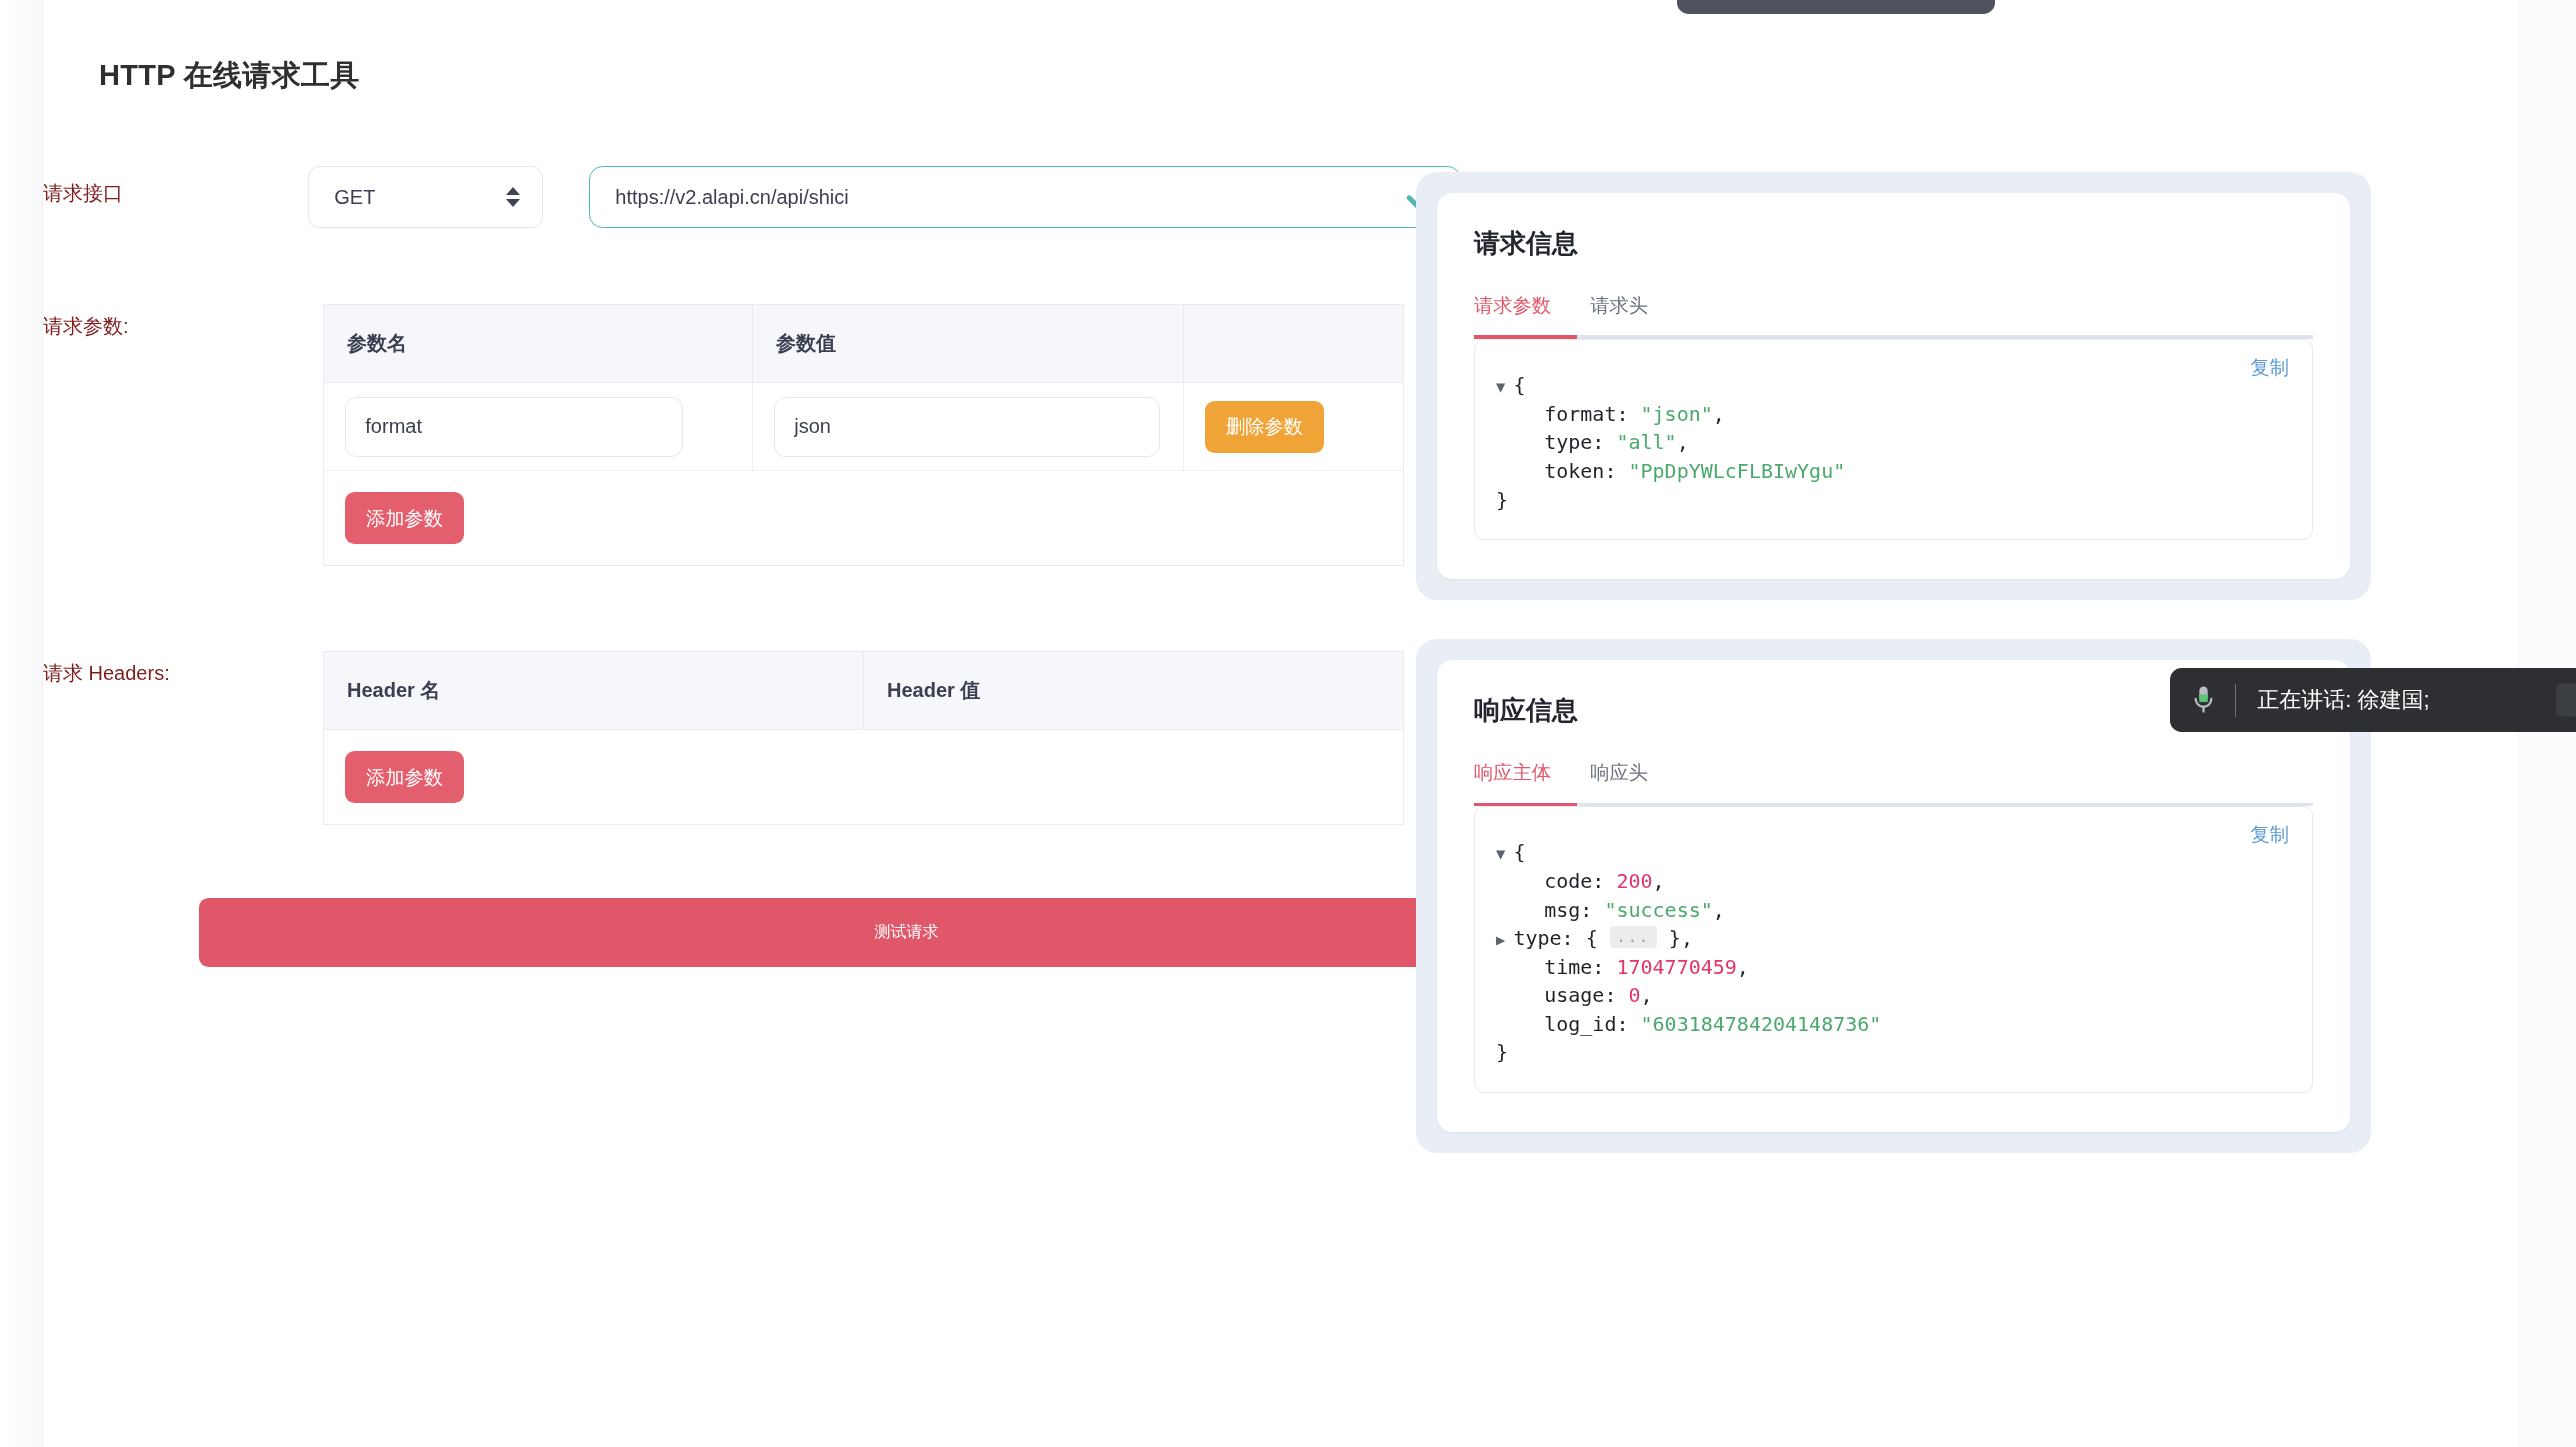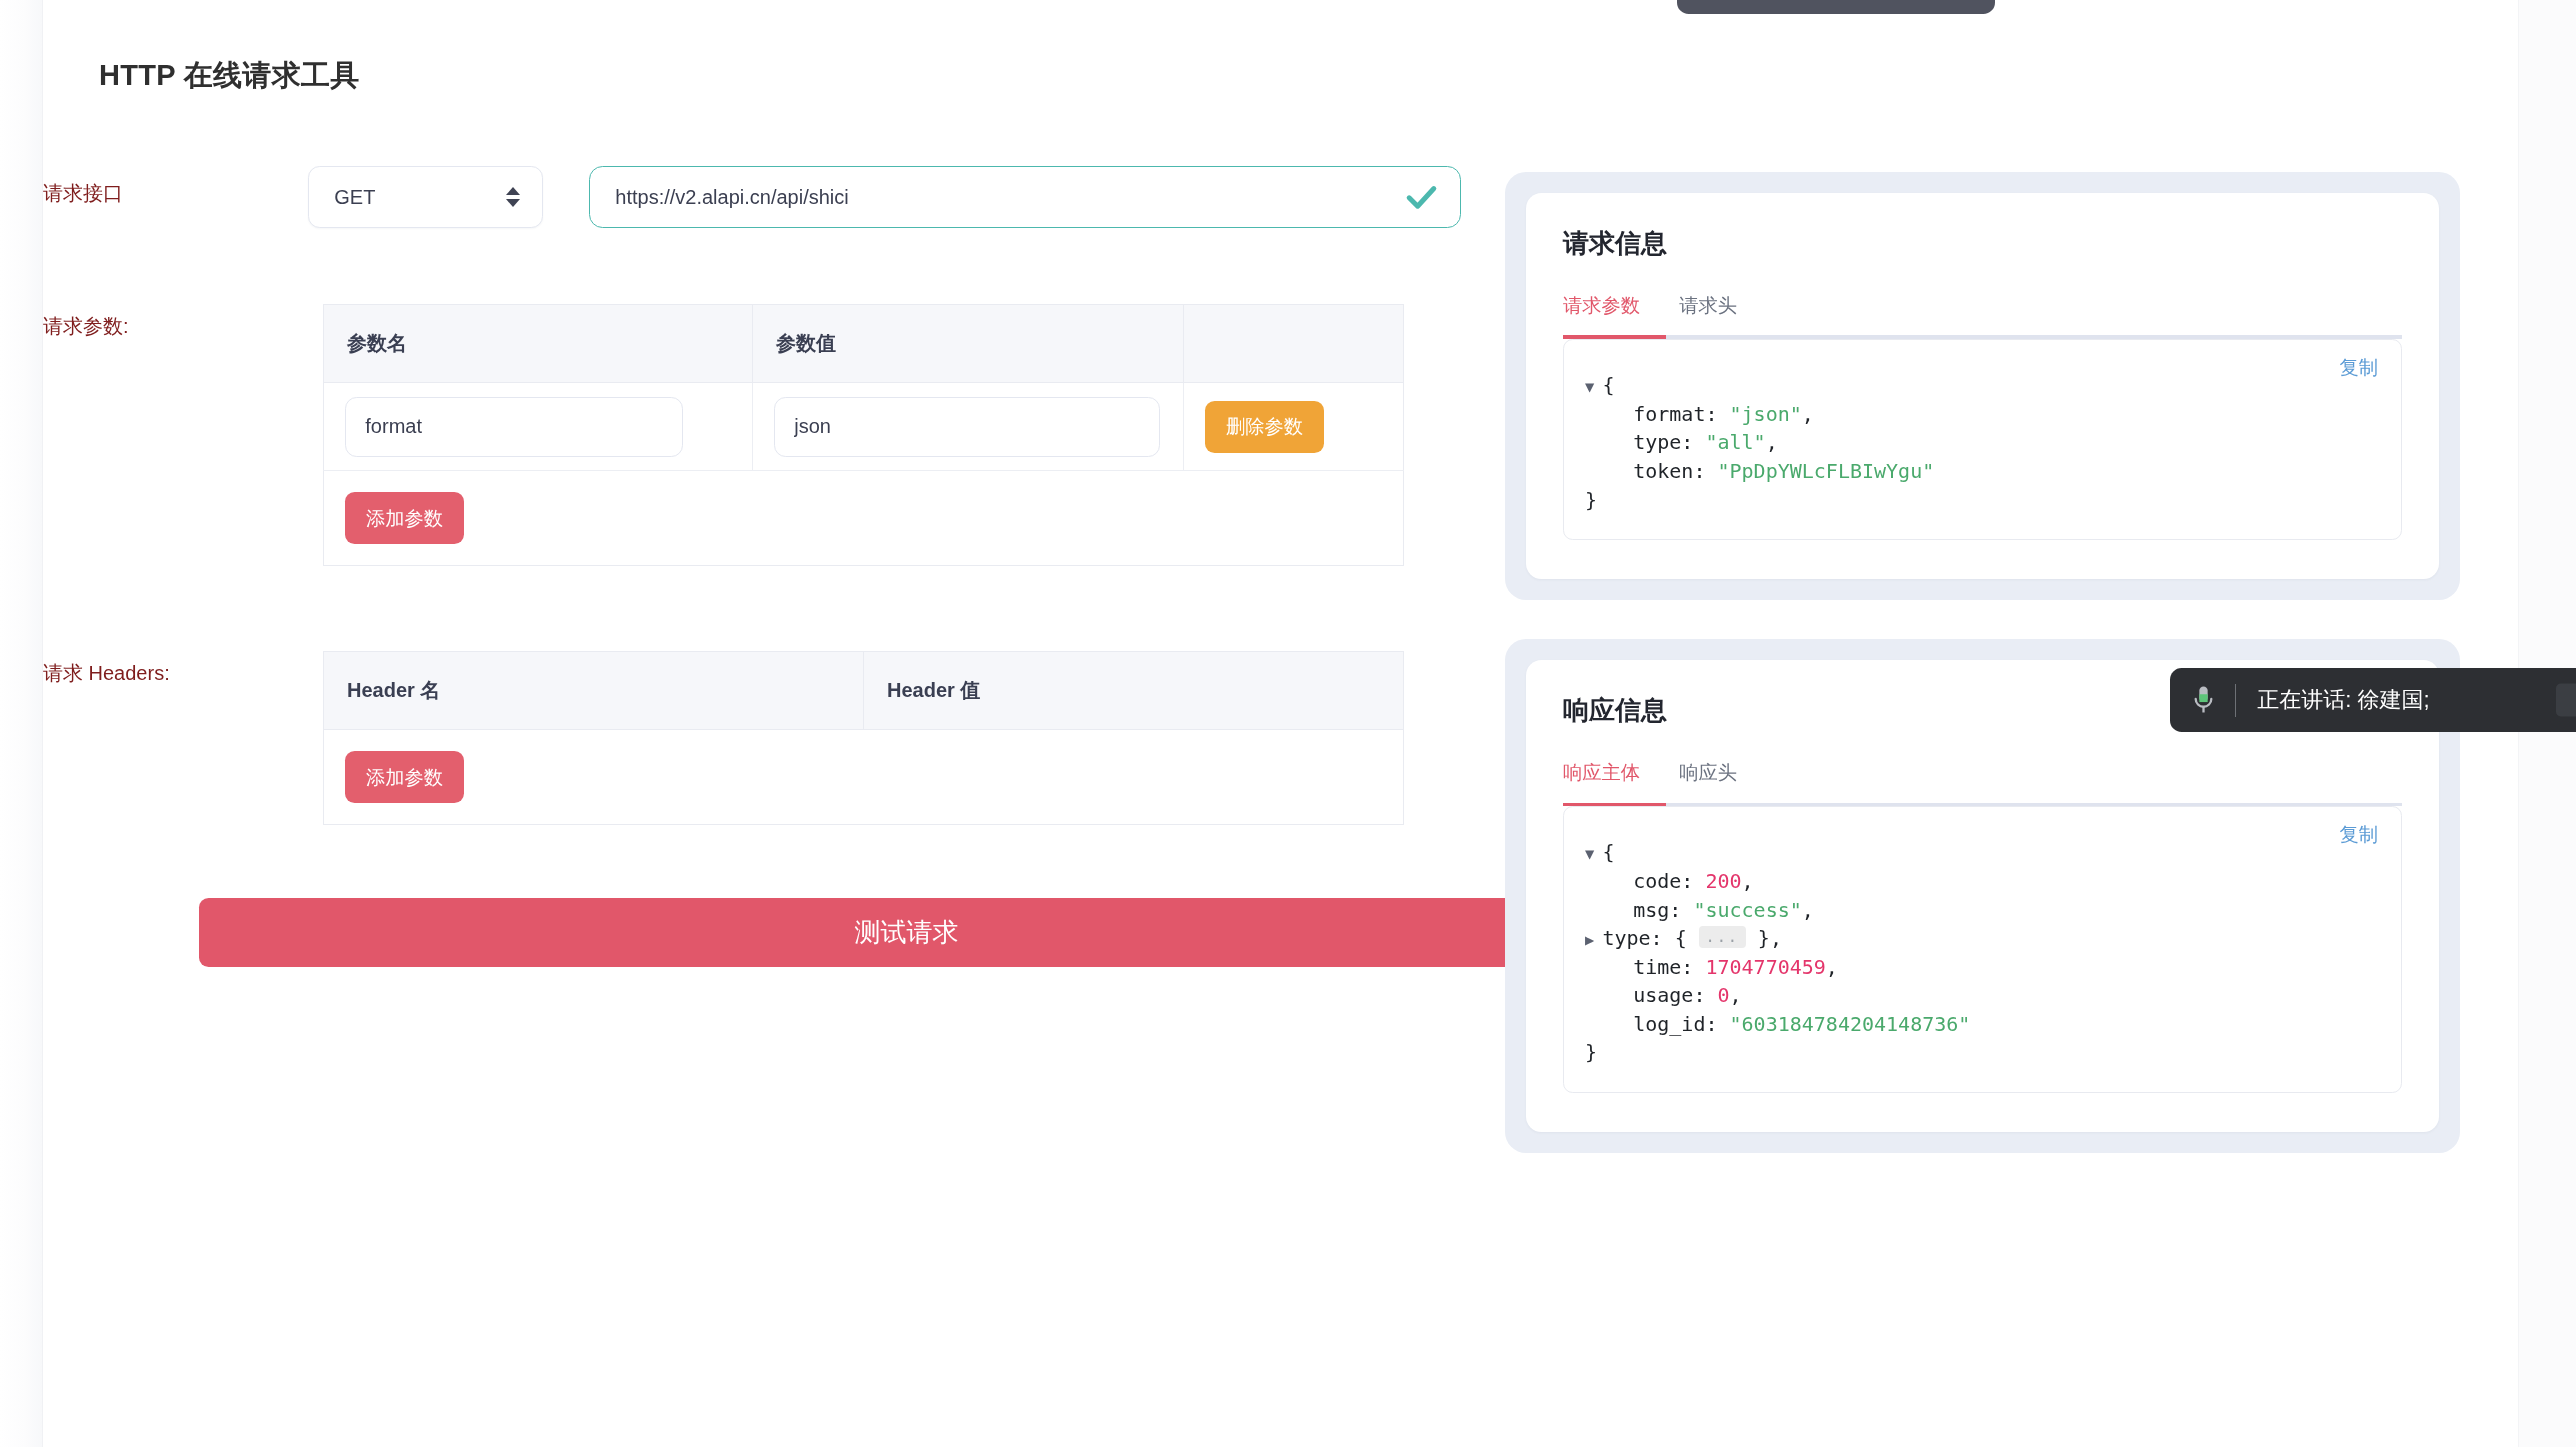--- a/index.html
+++ b/index.html
@@ -215,29 +215,29 @@
     margin-top: 73px;
     padding-left: 156px;
   }
   .btn-submit {
     width: 1415px;
     height: 69px;
     background: #e1576a;
     color: #fff;
     border: none;
     border-radius: 9.6px;
-    font-size: 26px;
+    font-size: 16px;
     cursor: pointer;
     font-family: "Liberation Sans", sans-serif;
   }
 
   
   .right-panel {
     position: absolute;
-    left: 1505px; top: 172px;
+    left: 1416px; top: 172px;
     width: 955px;
   }
   .outer-card {
     background: #e9edf5;
     border-radius: 21px;
     padding: 21px;
   }
   .inner-card {
     background: #ffffff;
     border-radius: 15.4px;

